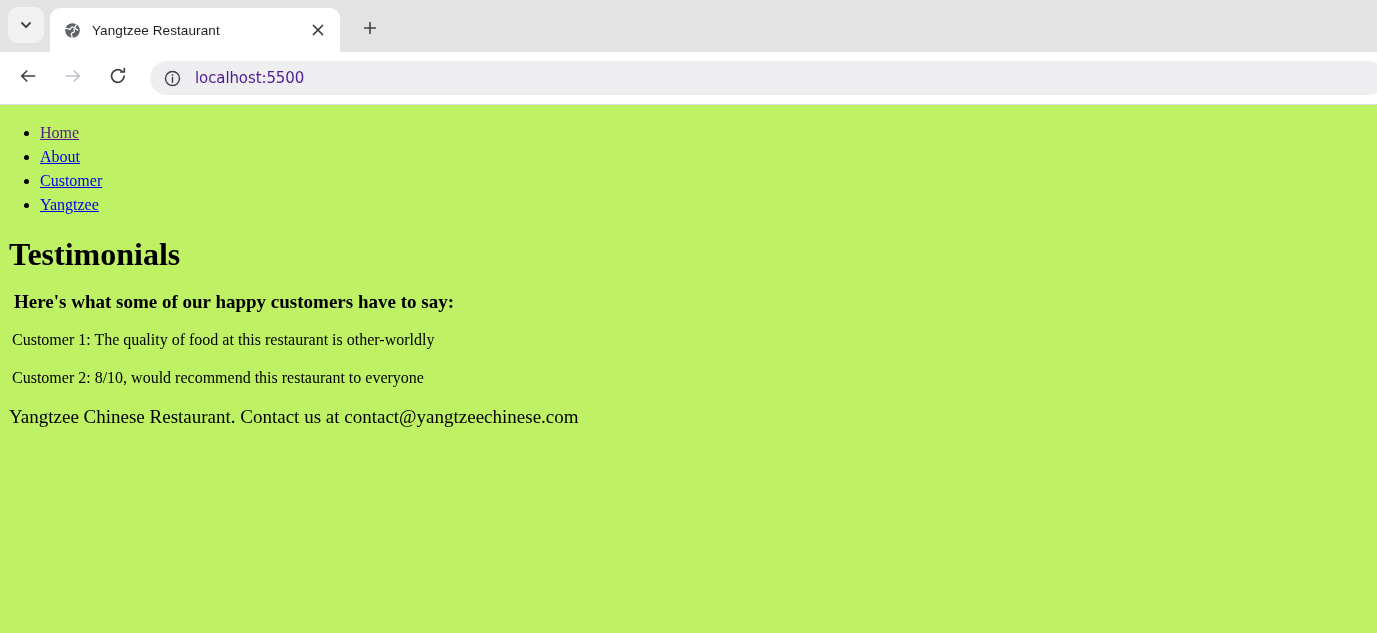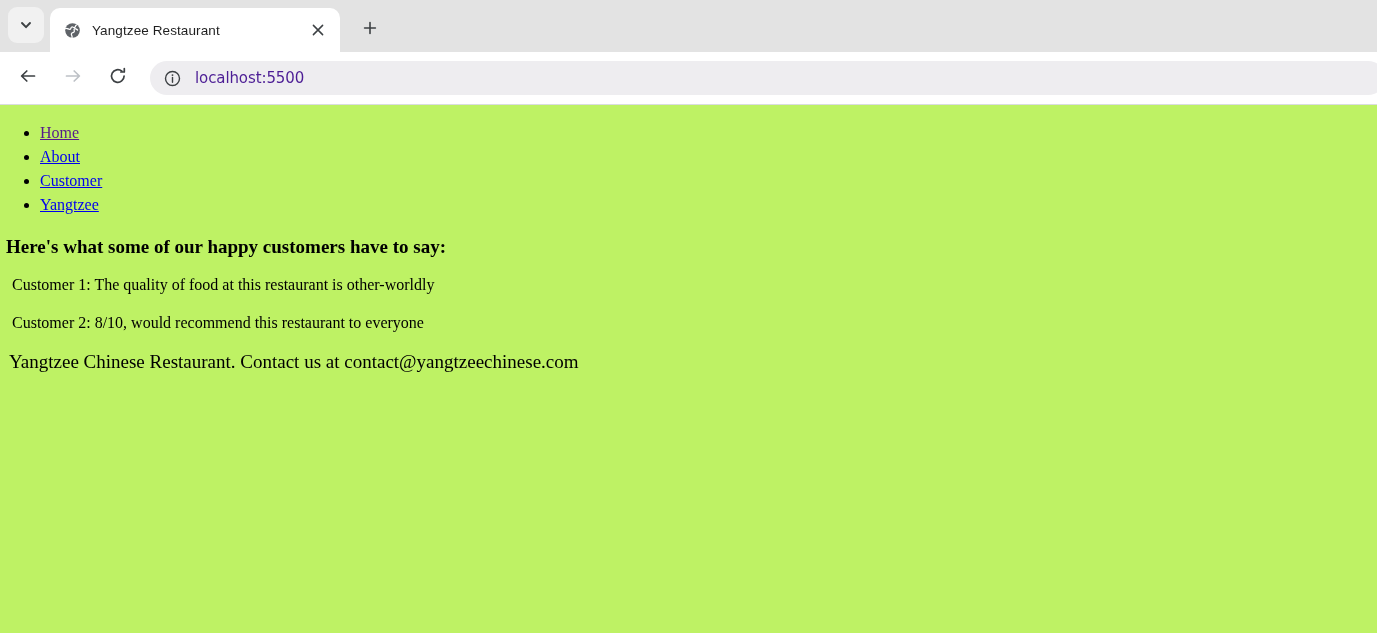--- a/index.html
+++ b/index.html
@@ -196,21 +196,21 @@
     font-weight: bold;
     margin: 21px 0 21px 0;
     padding-left: 9px;
     line-height: 1.0;
   }
 
   #subheading {
     font-size: 19px;
     font-weight: bold;
     margin: 19px 0 19px 0;
-    padding-left: 6px;
+    padding-left: 14px;
     line-height: 1.15;
   }
 
   .testimonial {
     font-size: 16px;
     margin: 19px 0 19px 0;
     padding-left: 12px;
     line-height: 1.15;
   }
 
@@ -316,20 +316,21 @@
         <a href="#">About</a>
       </li>
       <li>
         <a href="#">Customer</a>
       </li>
       <li>
         <a href="#">Yangtzee</a>
       </li>
     </ul>
 
+    <h1 id="page-heading">Testimonials</h1>
 
     <p id="subheading">Here's what some of our happy customers have to say:</p>
 
     <p class="testimonial">Customer 1: The quality of food at this restaurant is other-worldly</p>
     <p class="testimonial">Customer 2: 8/10, would recommend this restaurant to everyone</p>
 
     <p id="footer-text">Yangtzee Chinese Restaurant. Contact us at contact@yangtzeechinese.com</p>
   </div>
 
 </div>

